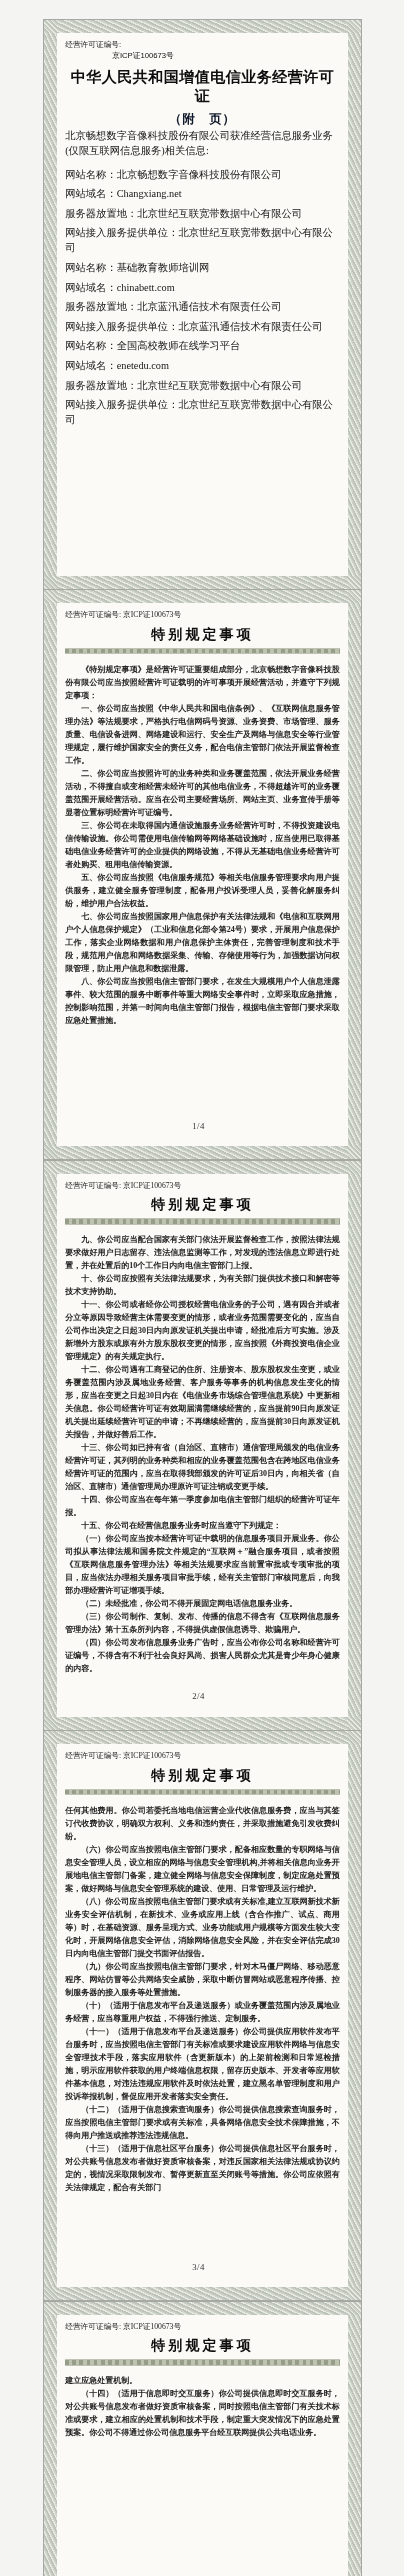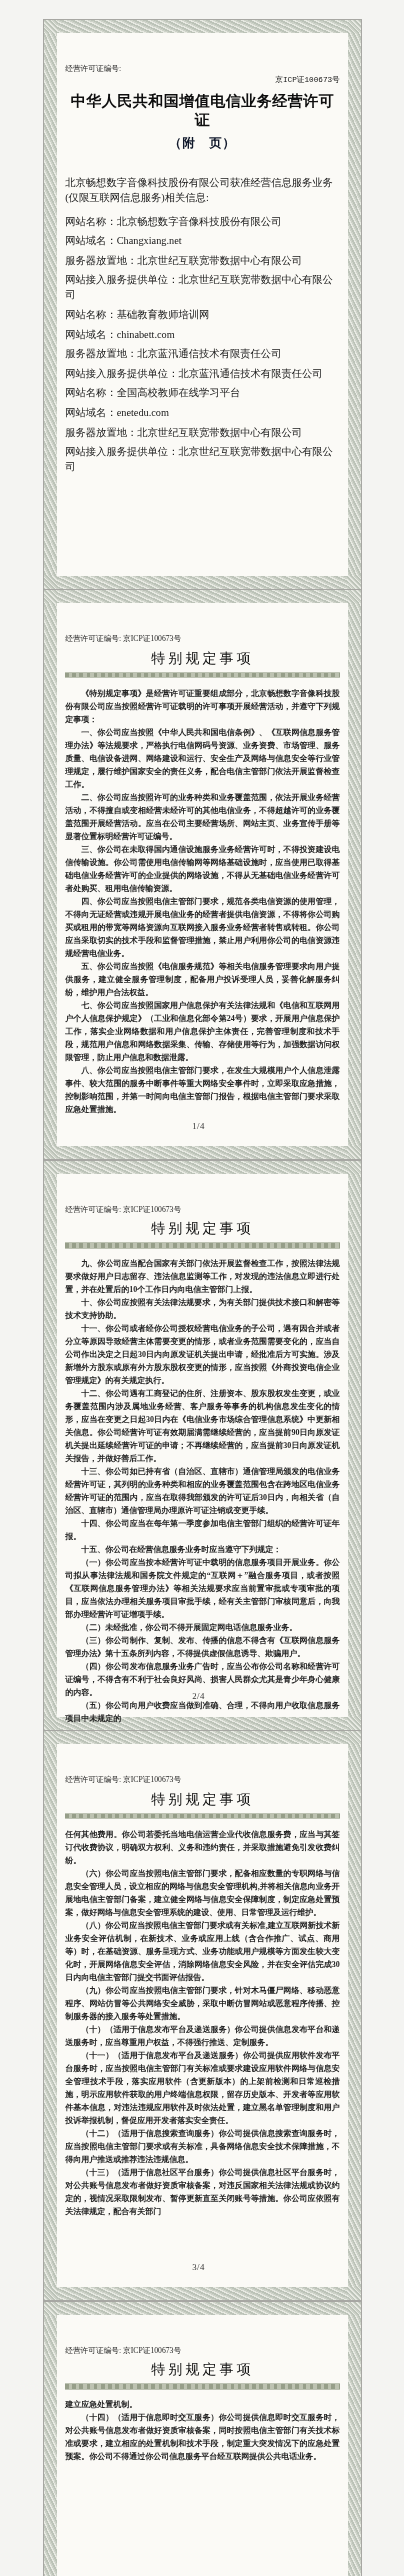--- a/index.html
+++ b/index.html
@@ -12,31 +12,31 @@
   .page{
     width:317px;height:569px;margin:0 auto 1.5px auto;
     box-sizing:border-box;position:relative;
     background:#fbfaf6;
     border:13.4px solid transparent;
     border-image:repeating-linear-gradient(45deg,#bcc3b8 0 2.6px,#e7e9e2 2.6px 4.6px,#cdd2c8 4.6px 6.7px) 26;
     outline:0.5px solid #a7a7a3;
     box-shadow:0 1px 0 #9c9c98;
   }
   .inner{padding:7.2px 8.2px;height:100%;box-sizing:border-box;position:relative;}
-  .lic-header{font-size:7.7px;color:#1d1d1d;line-height:10.3px;margin-top:24px;}
+  .lic-header{font-size:7.7px;color:#1d1d1d;line-height:10.3px;}
   .lic-number{font-size:7.7px;margin-left:47px;margin-top:1px;color:#111;
-    font-family:Liberation Mono, monospace;text-align:right;}
+    font-family:Liberation Sans, sans-serif;}
   .p1-title{font-size:15px;font-weight:bold;text-align:center;margin-top:7.2px;
     letter-spacing:0.5px;color:#0e0e0e;}
   .p1-subtitle{font-size:12.4px;font-weight:bold;text-align:center;margin-top:5.2px;
     letter-spacing:1px;color:#0f172a;}
-  .p1-body{margin-top:23px;font-size:10.3px;line-height:15px;color:#161616;}
+  .p1-body{font-size:10.3px;line-height:15px;color:#161616;}
   .p1-intro{margin-bottom:8.2px;}
   .p1-entry{margin:4.6px 0;}
-  .sp-title{font-size:14px;font-weight:normal;text-align:center;letter-spacing:3.1px;
+  .sp-title{font-size:14px;font-weight:bold;text-align:center;letter-spacing:3.1px;
     margin-top:5.2px;color:#0e0e0e;}
   .title-band{height:4.6px;margin-top:4.1px;
     background:
       repeating-linear-gradient(90deg,#a9b09e 0 3.6px,#e3e5dc 3.6px 7.2px),
       linear-gradient(#c9cec0,#c9cec0);
     background-blend-mode:multiply;
     border-top:0.5px solid #b4baa9;border-bottom:0.5px solid #b4baa9;opacity:.85;}
   .sp-body{margin-top:8.2px;font-size:8px;line-height:13px;text-align:justify;
     color:#242424;font-weight:bold;}
   .sp-body p{margin:0;}
@@ -79,21 +79,20 @@
       <div class="page">
         <div class="inner">
           <div class="lic-header">经营许可证编号: 京ICP证100673号</div>
           <div class="sp-title">特别规定事项</div>
           <div class="title-band"></div>
           <div class="sp-body">
             <p class="ind">《特别规定事项》是经营许可证重要组成部分，北京畅想数字音像科技股份有限公司应当按照经营许可证载明的许可事项开展经营活动，并遵守下列规定事项：</p>
             <p class="ind">一、你公司应当按照《中华人民共和国电信条例》、《互联网信息服务管理办法》等法规要求，严格执行电信网码号资源、业务资费、市场管理、服务质量、电信设备进网、网络建设和运行、安全生产及网络与信息安全等行业管理规定，履行维护国家安全的责任义务，配合电信主管部门依法开展监督检查工作。</p>
             <p class="ind">二、你公司应当按照许可的业务种类和业务覆盖范围，依法开展业务经营活动，不得擅自或变相经营未经许可的其他电信业务，不得超越许可的业务覆盖范围开展经营活动。应当在公司主要经营场所、网站主页、业务宣传手册等显著位置标明经营许可证编号。</p>
             <p class="ind">三、你公司在未取得国内通信设施服务业务经营许可时，不得投资建设电信传输设施。你公司需使用电信传输网等网络基础设施时，应当使用已取得基础电信业务经营许可的企业提供的网络设施，不得从无基础电信业务经营许可者处购买、租用电信传输资源。</p>
-            <p class="ind">四、你公司应当按照电信主管部门要求，规范各类电信资源的使用管理，不得向无证经营或违规开展电信业务的经营者提供电信资源，不得将你公司购买或租用的带宽等网络资源向互联网接入服务业务经营者转售或转租。你公司应当采取切实的技术手段和监督管理措施，禁止用户利用你公司的电信资源违规经营电信业务。</p>
             <p class="ind">五、你公司应当按照《电信服务规范》等相关电信服务管理要求向用户提供服务，建立健全服务管理制度，配备用户投诉受理人员，妥善化解服务纠纷，维护用户合法权益。</p>
             <p class="ind">七、你公司应当按照国家用户信息保护有关法律法规和《电信和互联网用户个人信息保护规定》（工业和信息化部令第24号）要求，开展用户信息保护工作，落实企业网络数据和用户信息保护主体责任，完善管理制度和技术手段，规范用户信息和网络数据采集、传输、存储使用等行为，加强数据访问权限管理，防止用户信息和数据泄露。</p>
             <p class="ind">八、你公司应当按照电信主管部门要求，在发生大规模用户个人信息泄露事件、较大范围的服务中断事件等重大网络安全事件时，立即采取应急措施，控制影响范围，并第一时间向电信主管部门报告，根据电信主管部门要求采取应急处置措施。</p>
           </div>
           <div class="page-no">1/4</div>
         </div>
       </div>
       <div class="page">
         <div class="inner">
           <div class="lic-header">经营许可证编号: 京ICP证100673号</div>
@@ -104,36 +103,35 @@
             <p class="ind">十、你公司应按照有关法律法规要求，为有关部门提供技术接口和解密等技术支持协助。</p>
             <p class="ind">十一、你公司或者经你公司授权经营电信业务的子公司，遇有因合并或者分立等原因导致经营主体需要变更的情形，或者业务范围需要变化的，应当自公司作出决定之日起30日内向原发证机关提出申请，经批准后方可实施。涉及新增外方股东或原有外方股东股权变更的情形，应当按照《外商投资电信企业管理规定》的有关规定执行。</p>
             <p class="ind">十二、你公司遇有工商登记的住所、注册资本、股东股权发生变更，或业务覆盖范围内涉及属地业务经营、客户服务等事务的机构信息发生变化的情形，应当在变更之日起30日内在《电信业务市场综合管理信息系统》中更新相关信息。你公司经营许可证有效期届满需继续经营的，应当提前90日向原发证机关提出延续经营许可证的申请；不再继续经营的，应当提前30日向原发证机关报告，并做好善后工作。</p>
             <p class="ind">十三、你公司如已持有省（自治区、直辖市）通信管理局颁发的电信业务经营许可证，其列明的业务种类和相应的业务覆盖范围包含在跨地区电信业务经营许可证的范围内，应当在取得我部颁发的许可证后30日内，向相关省（自治区、直辖市）通信管理局办理原许可证注销或变更手续。</p>
             <p class="ind">十四、你公司应当在每年第一季度参加电信主管部门组织的经营许可证年报。</p>
             <p class="ind">十五、你公司在经营信息服务业务时应当遵守下列规定：</p>
             <p class="ind">（一）你公司应当按本经营许可证中载明的信息服务项目开展业务。你公司拟从事法律法规和国务院文件规定的“互联网＋”融合服务项目，或者按照《互联网信息服务管理办法》等相关法规要求应当前置审批或专项审批的项目，应当依法办理相关服务项目审批手续，经有关主管部门审核同意后，向我部办理经营许可证增项手续。</p>
             <p class="ind">（二）未经批准，你公司不得开展固定网电话信息服务业务。</p>
             <p class="ind">（三）你公司制作、复制、发布、传播的信息不得含有《互联网信息服务管理办法》第十五条所列内容，不得提供虚假信息诱导、欺骗用户。</p>
             <p class="ind">（四）你公司发布信息服务业务广告时，应当公布你公司名称和经营许可证编号，不得含有不利于社会良好风尚、损害人民群众尤其是青少年身心健康的内容。</p>
-            <p class="ind">（五）你公司向用户收费应当做到准确、合理，不得向用户收取信息服务项目中未规定的</p>
           </div>
           <div class="page-no">2/4</div>
         </div>
       </div>
       <div class="page">
         <div class="inner">
           <div class="lic-header">经营许可证编号: 京ICP证100673号</div>
           <div class="sp-title">特别规定事项</div>
           <div class="title-band"></div>
           <div class="sp-body">
             <p>任何其他费用。你公司若委托当地电信运营企业代收信息服务费，应当与其签订代收费协议，明确双方权利、义务和违约责任，并采取措施避免引发收费纠纷。</p>
             <p class="ind">（六）你公司应当按照电信主管部门要求，配备相应数量的专职网络与信息安全管理人员，设立相应的网络与信息安全管理机构,并将相关信息向业务开展地电信主管部门备案，建立健全网络与信息安全保障制度，制定应急处置预案，做好网络与信息安全管理系统的建设、使用、日常管理及运行维护。</p>
             <p class="ind">（八）你公司应当按照电信主管部门要求或有关标准,建立互联网新技术新业务安全评估机制，在新技术、业务或应用上线（含合作推广、试点、商用等）时，在基础资源、服务呈现方式、业务功能或用户规模等方面发生较大变化时，开展网络信息安全评估，消除网络信息安全风险，并在安全评估完成30日内向电信主管部门提交书面评估报告。</p>
             <p class="ind">（九）你公司应当按照电信主管部门要求，针对木马僵尸网络、移动恶意程序、网站仿冒等公共网络安全威胁，采取中断仿冒网站或恶意程序传播、控制服务器的接入服务等处置措施。</p>
-            <p class="ind">（十）（适用于信息发布平台及递送服务）你公司提供信息发布平台和递送服务时，应当尊重用户权益，不得强行推送、定制服务。</p>
+            <p class="ind">（十）（适用于信息发布平台及递送服务）或业务覆盖范围内涉及属地业务经营，应当尊重用户权益，不得强行推送、定制服务。</p>
             <p class="ind">（十一）（适用于信息发布平台及递送服务）你公司提供应用软件发布平台服务时，应当按照电信主管部门有关标准或要求建设应用软件网络与信息安全管理技术手段，落实应用软件（含更新版本）的上架前检测和日常巡检措施，明示应用软件获取的用户终端信息权限，留存历史版本、开发者等应用软件基本信息，对违法违规应用软件及时依法处置，建立黑名单管理制度和用户投诉举报机制，督促应用开发者落实安全责任。</p>
             <p class="ind">（十二）（适用于信息搜索查询服务）你公司提供信息搜索查询服务时，应当按照电信主管部门要求或有关标准，具备网络信息安全技术保障措施，不得向用户推送或推荐违法违规信息。</p>
             <p class="ind">（十三）（适用于信息社区平台服务）你公司提供信息社区平台服务时，对公共账号信息发布者做好资质审核备案，对违反国家相关法律法规或协议约定的，视情况采取限制发布、暂停更新直至关闭账号等措施。你公司应依照有关法律规定，配合有关部门</p>
           </div>
           <div class="page-no">3/4</div>
         </div>
       </div>
       <div class="page">
         <div class="inner">
           <div class="lic-header">经营许可证编号: 京ICP证100673号</div>

